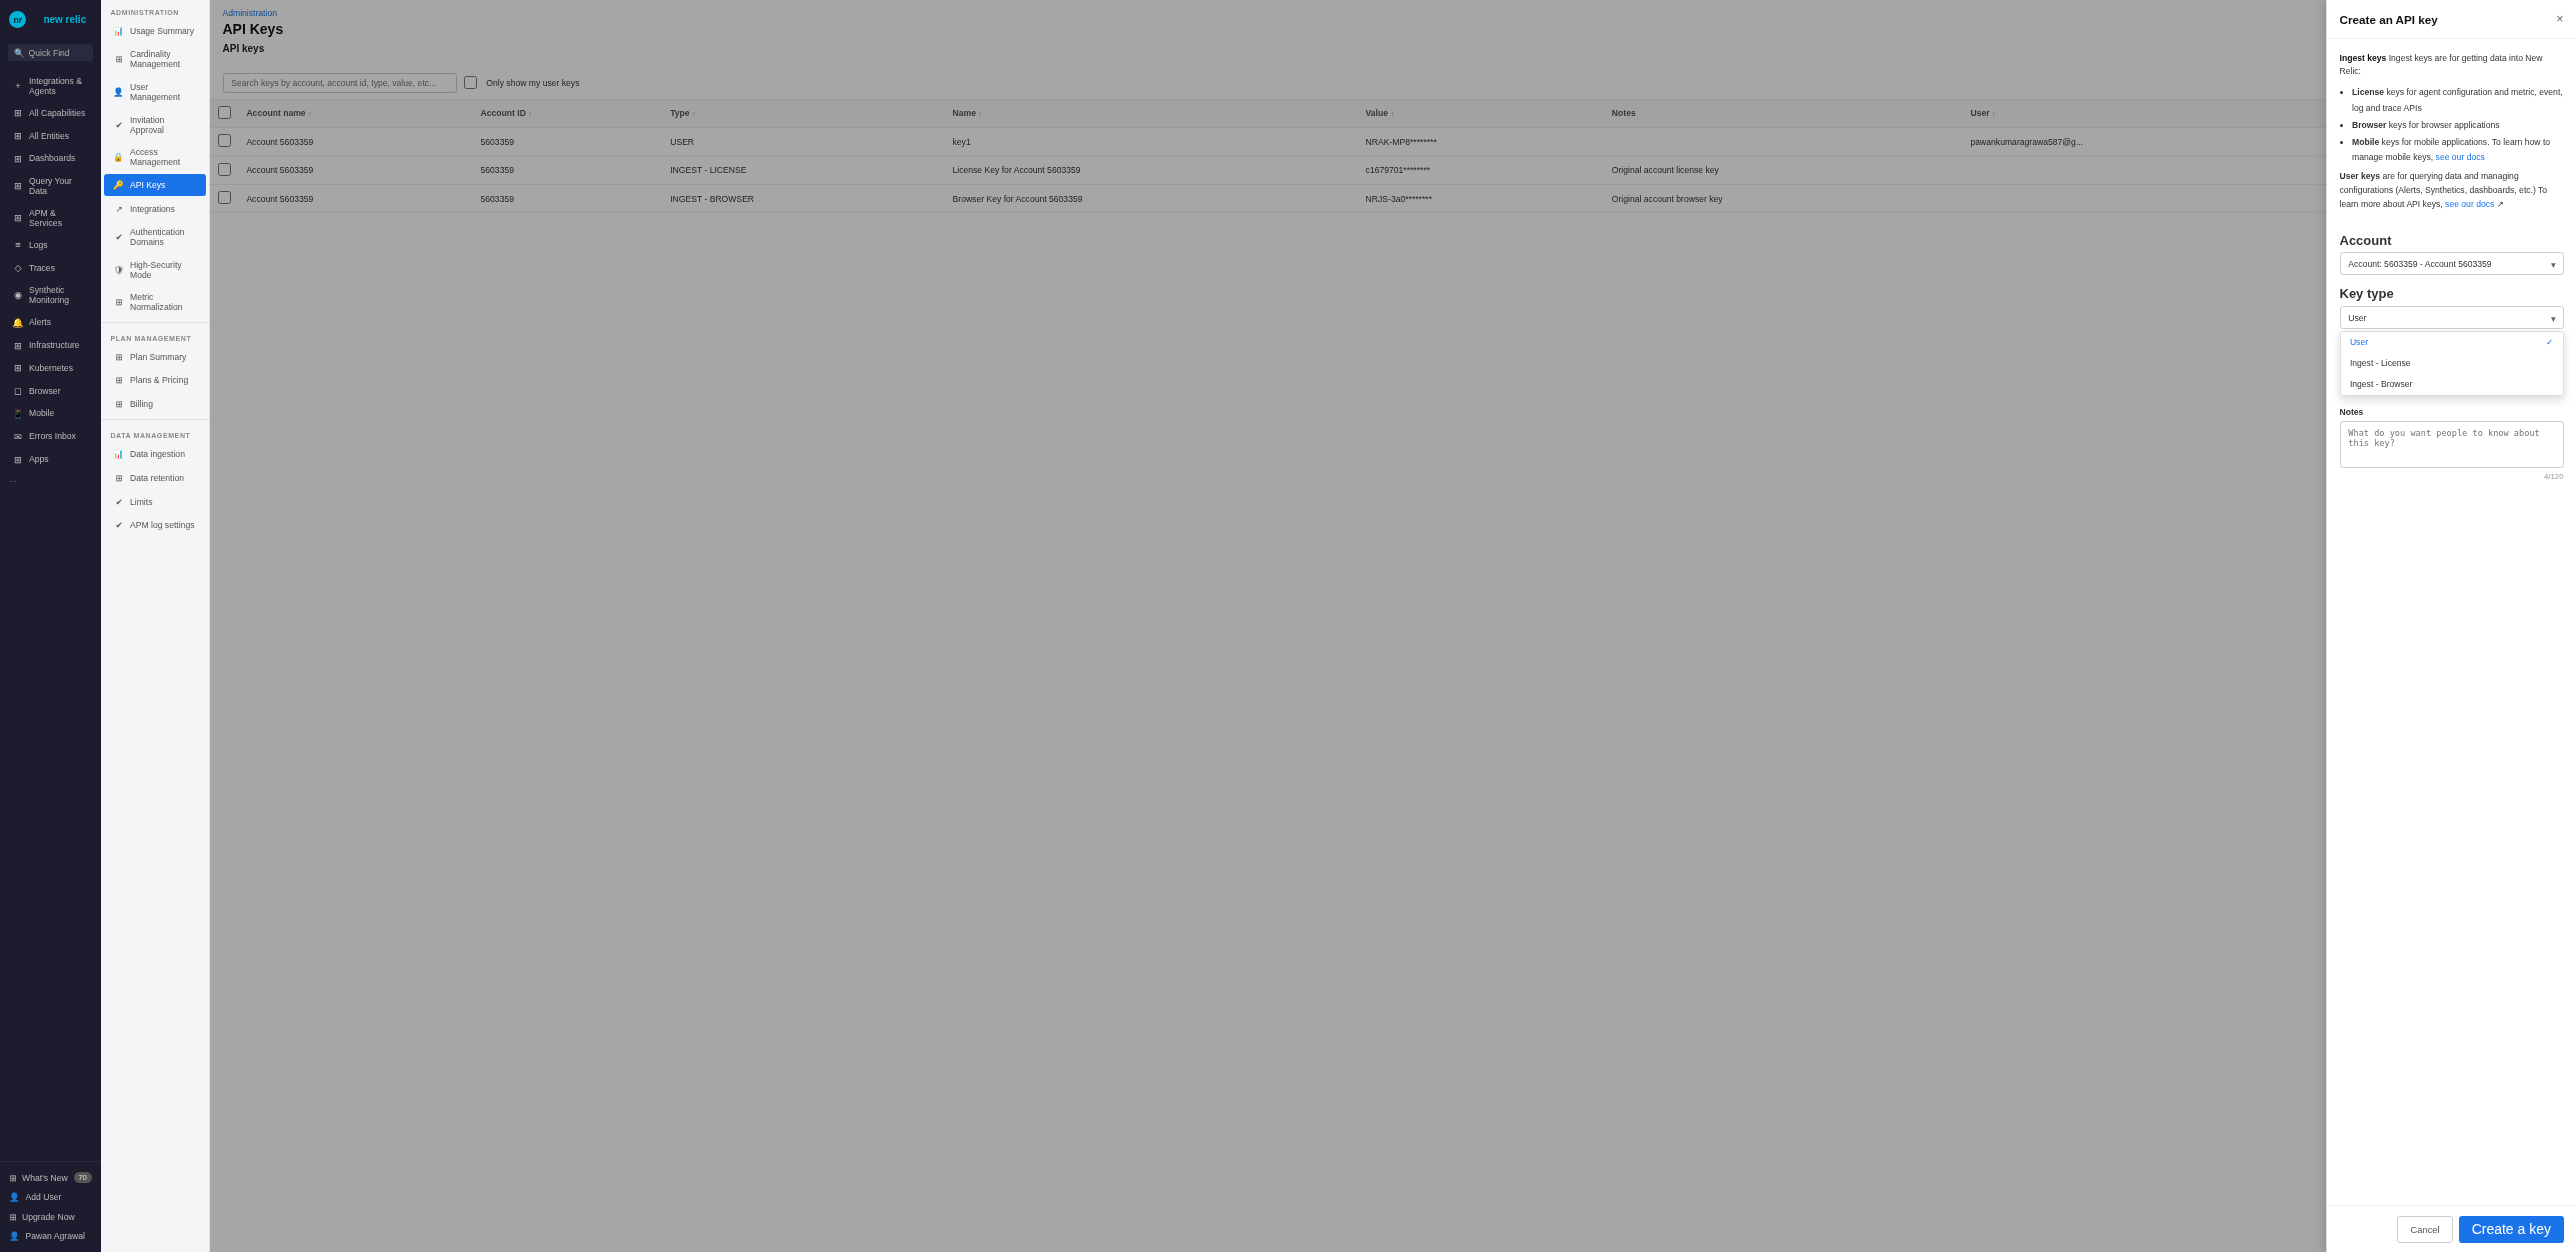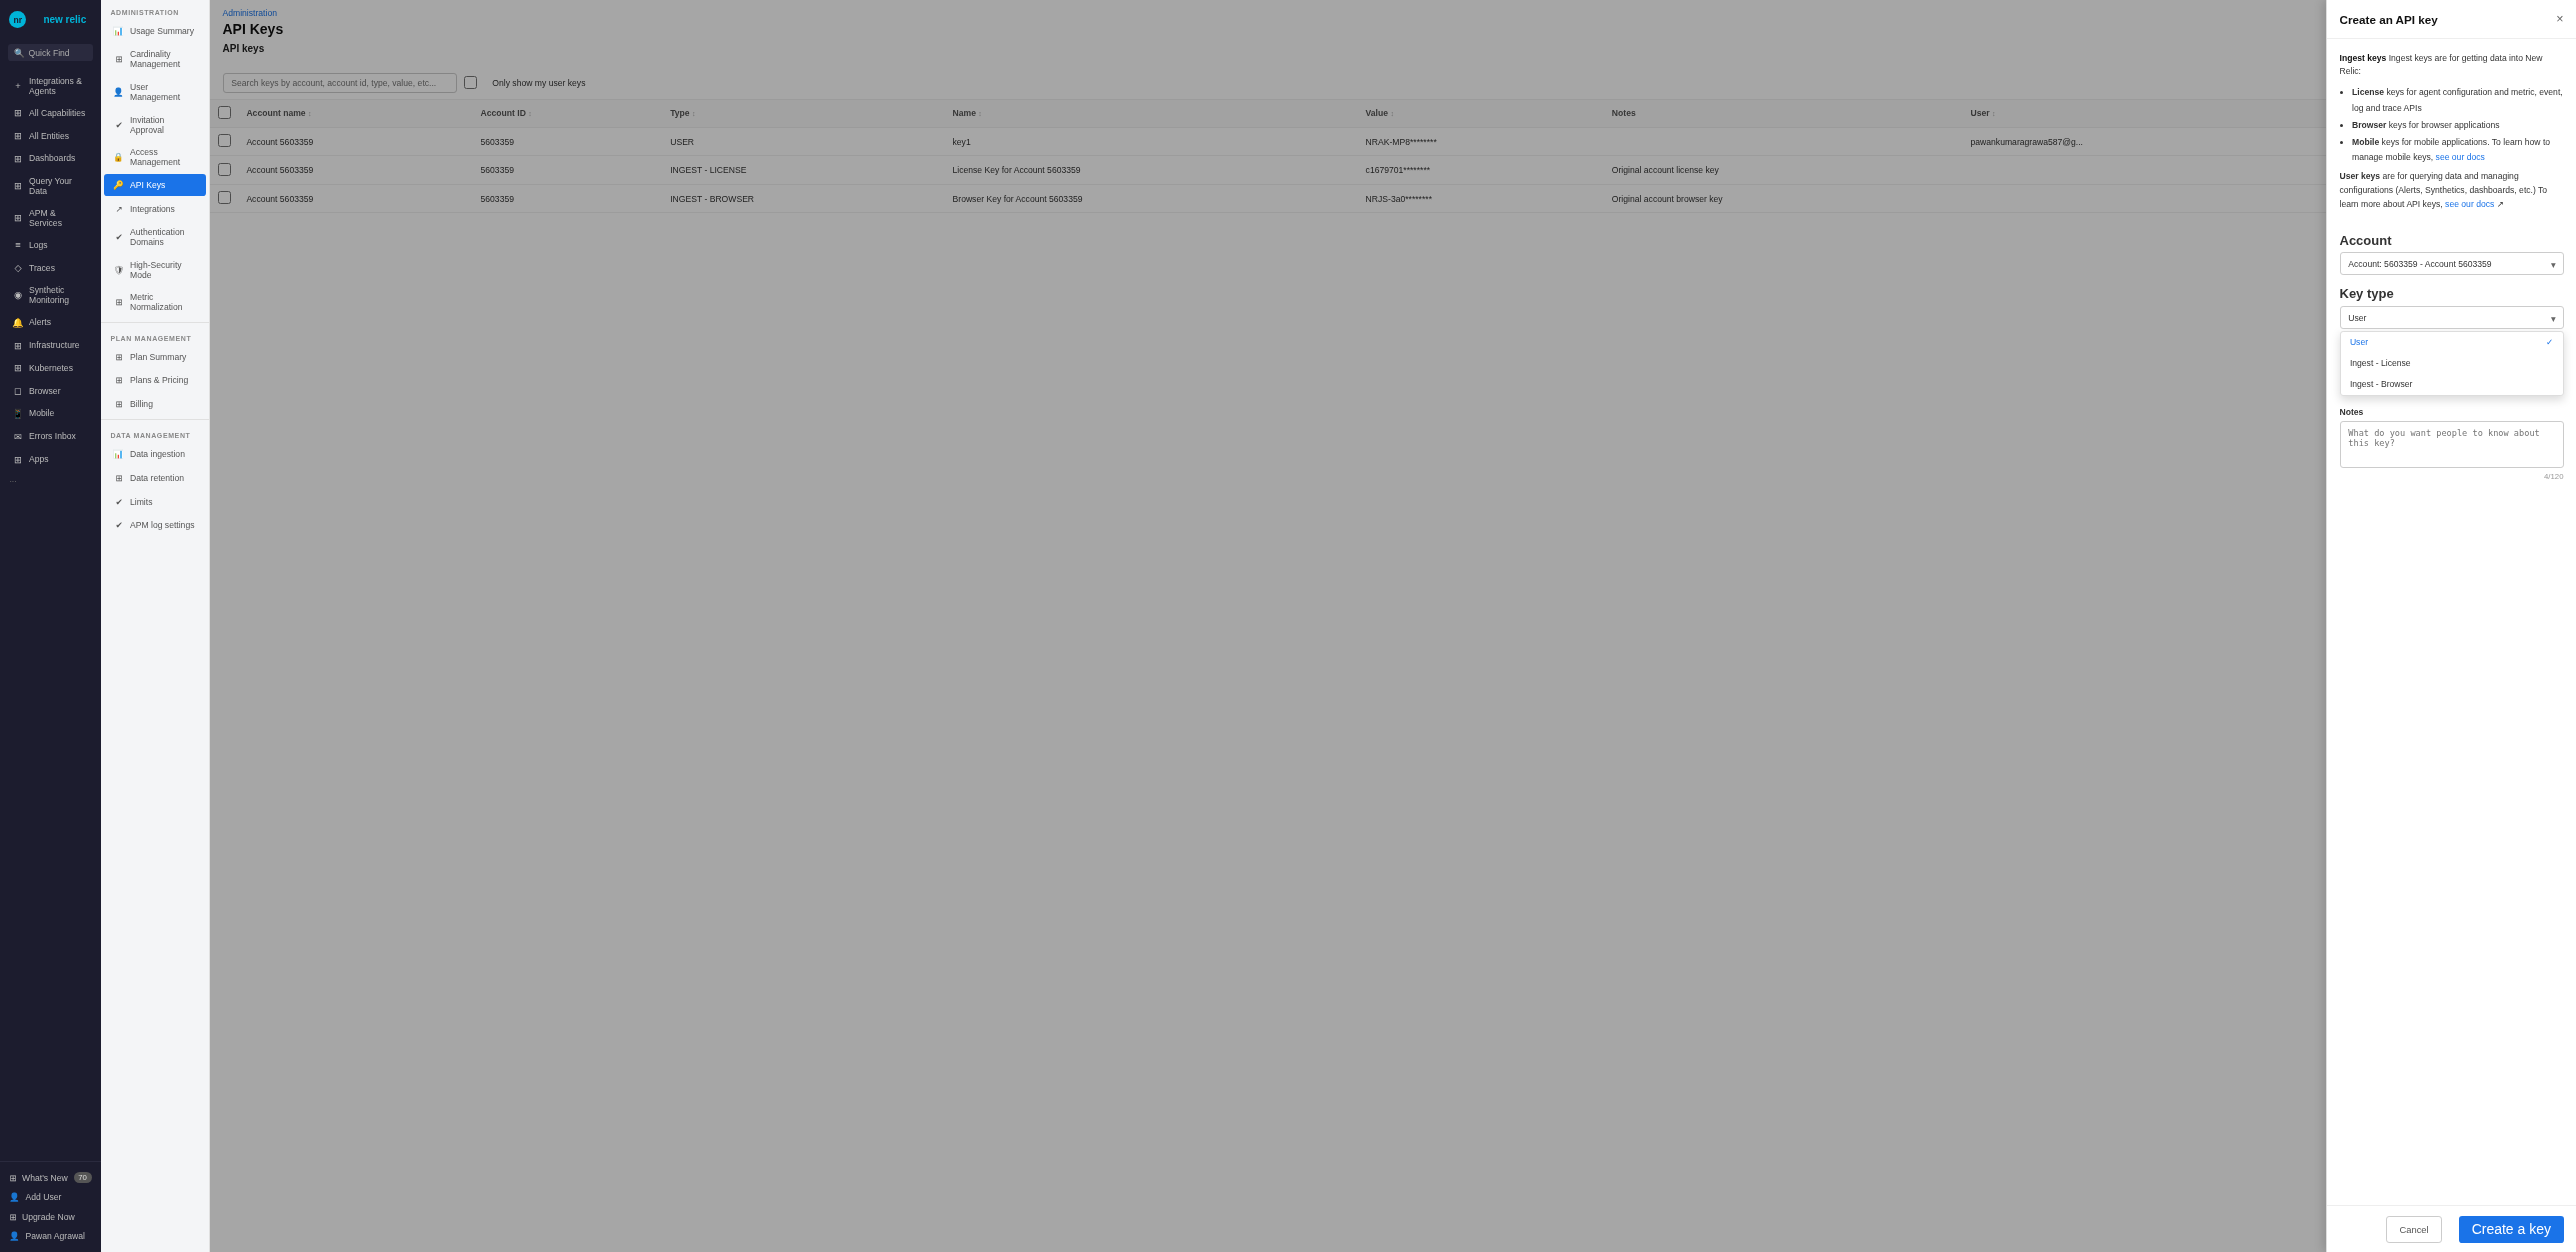--- a/index.html
+++ b/index.html
@@ -179,21 +179,21 @@
       max-width: 234px;
       border: 0.8px solid #ccc;
       border-radius: 3.1px;
       padding: 3.9px 7.8px;
       font-size: 8.6px;
       color: #333;
     }
     .only-my-keys {
       display: flex;
       align-items: center;
-      gap: 15px;
+      gap: 9px;
       font-size: 8.6px;
       color: #333;
       cursor: pointer;
     }
     .table-wrapper {
       flex: 1;
       overflow-y: auto;
     }
     table {
       width: 100%;
@@ -350,21 +350,21 @@
       font-size: 7.8px;
       color: #999;
       text-align: right;
       margin-top: 1.6px;
     }
     .panel-footer {
       padding: 9.4px 12.5px;
       border-top: 0.8px solid #eee;
       display: flex;
       justify-content: flex-end;
-      gap: 17px;
+      gap: 6px;
     }
     .btn-cancel {
       background: none;
       border: 0.8px solid #ccc;
       border-radius: 3.1px;
       padding: 5.5px 12.5px;
       font-size: 9.4px;
       color: #555;
       cursor: pointer;
     }

